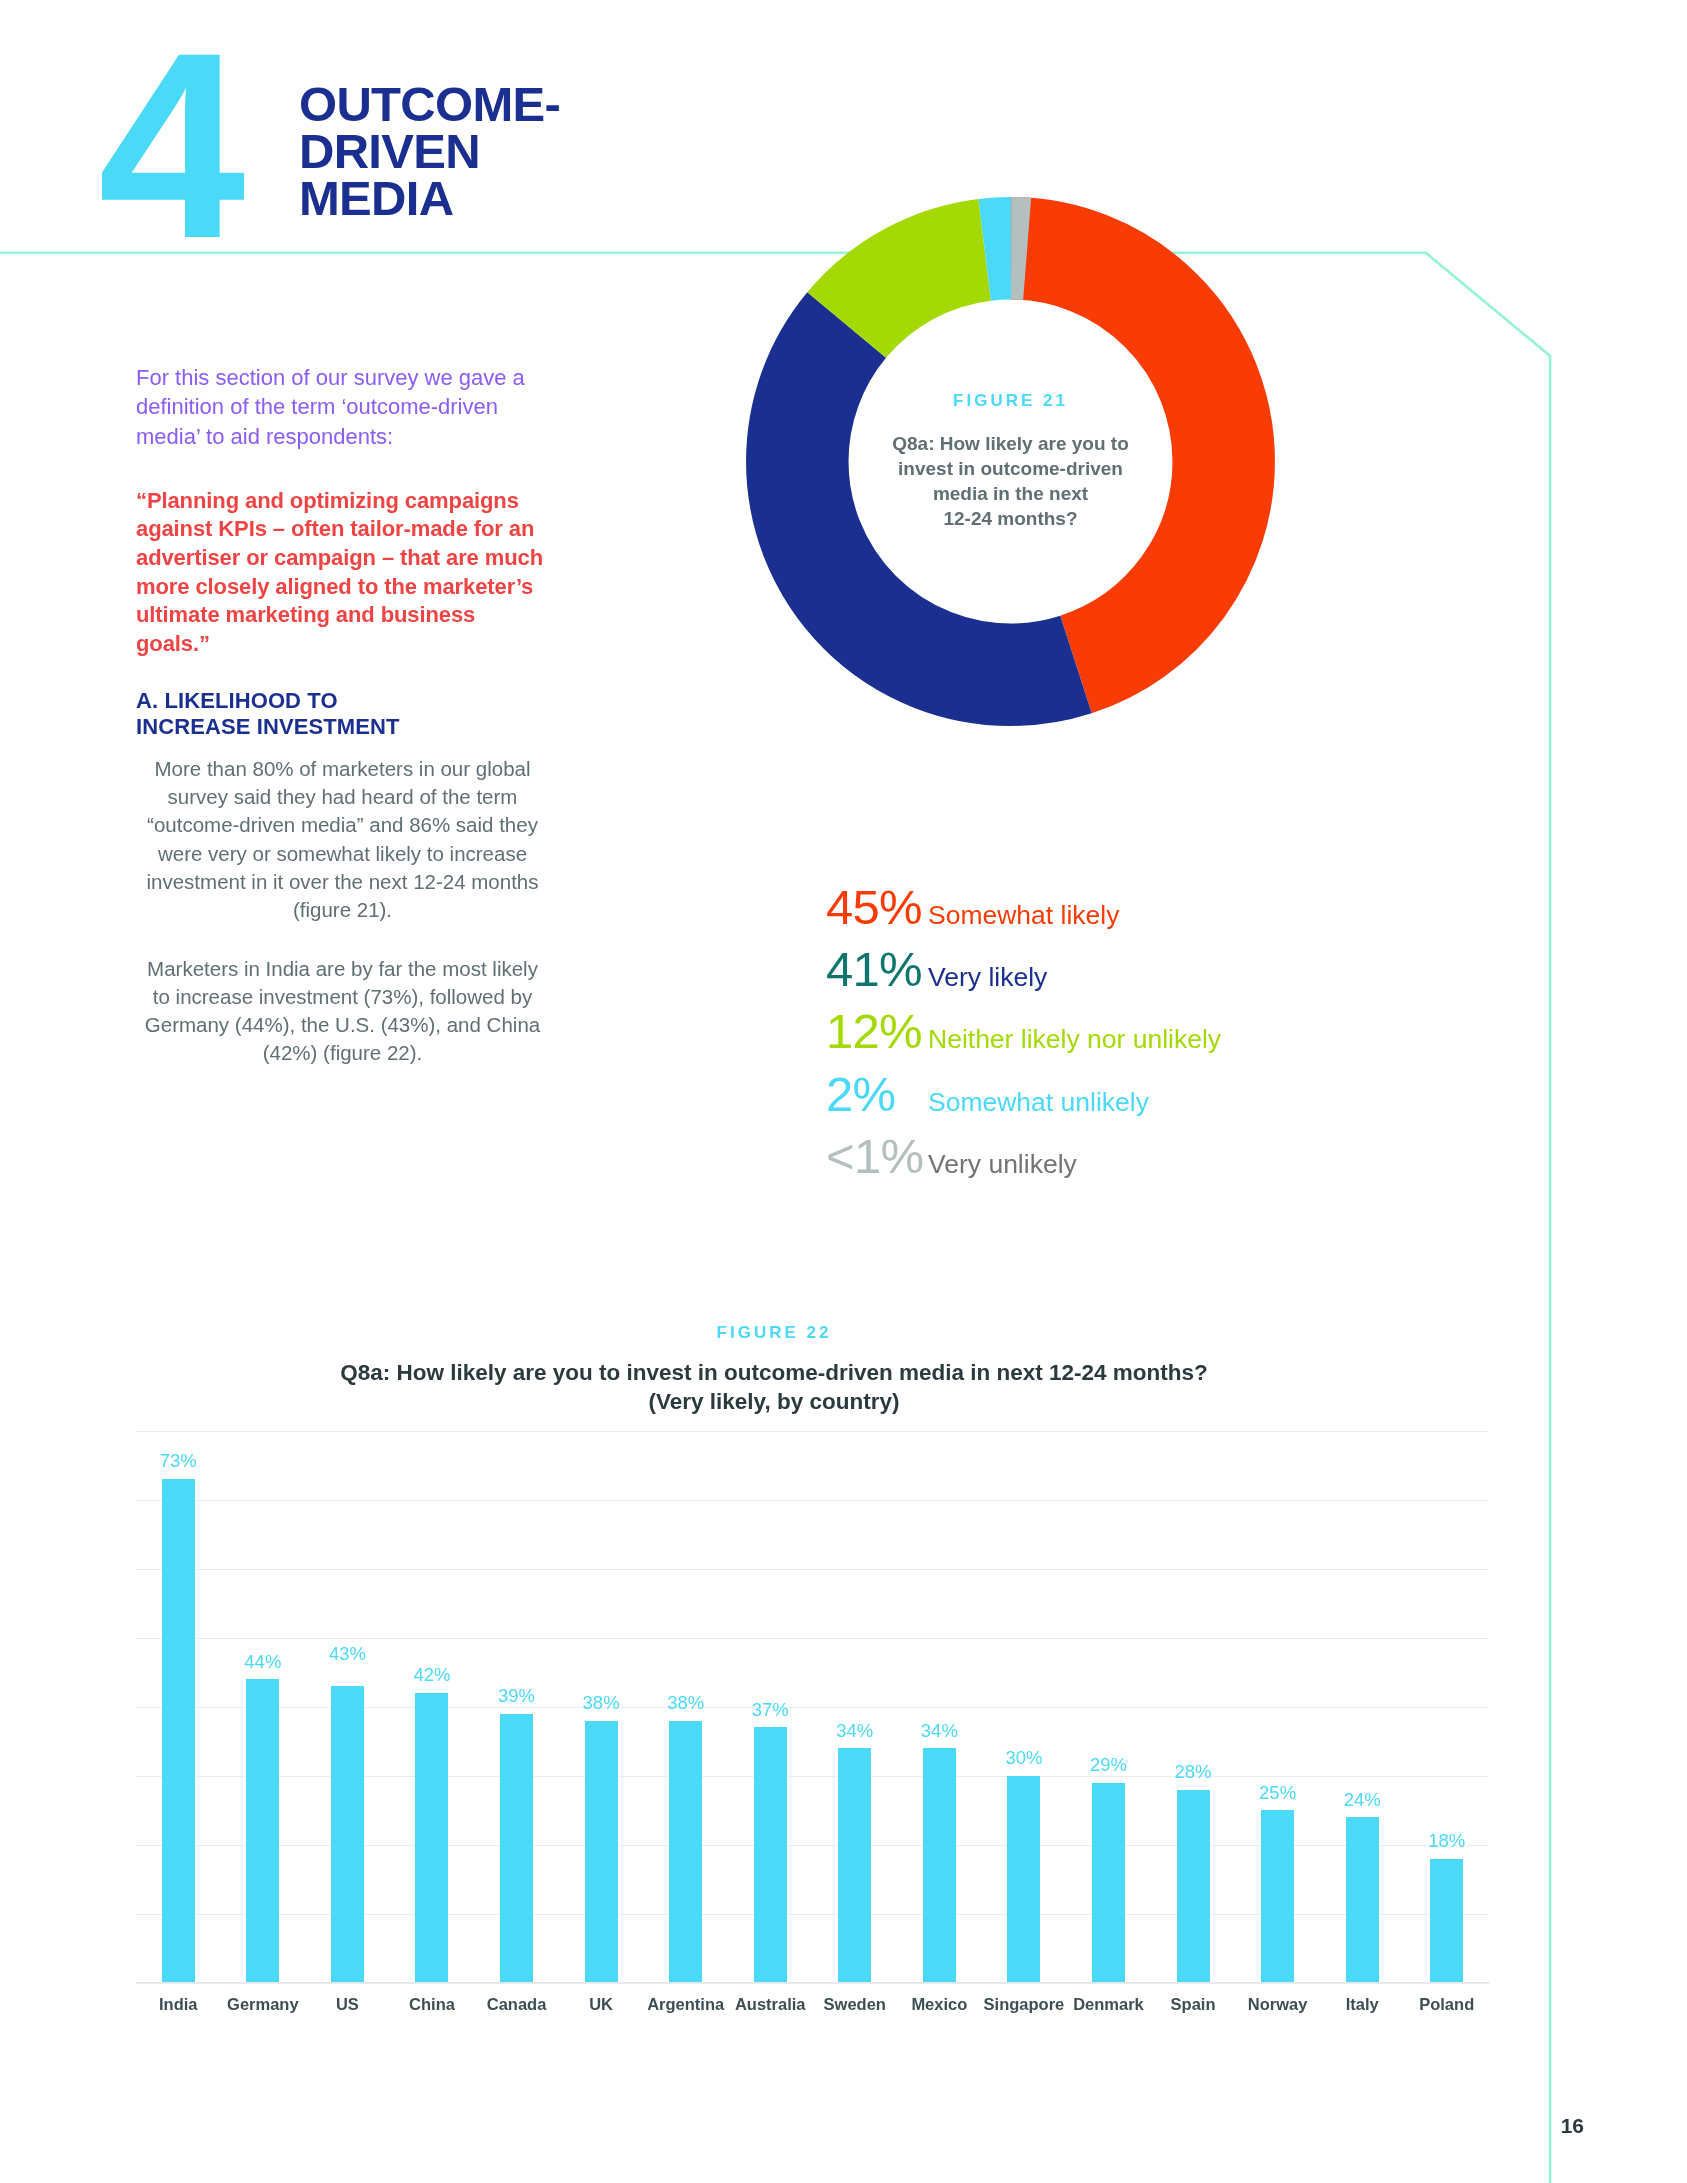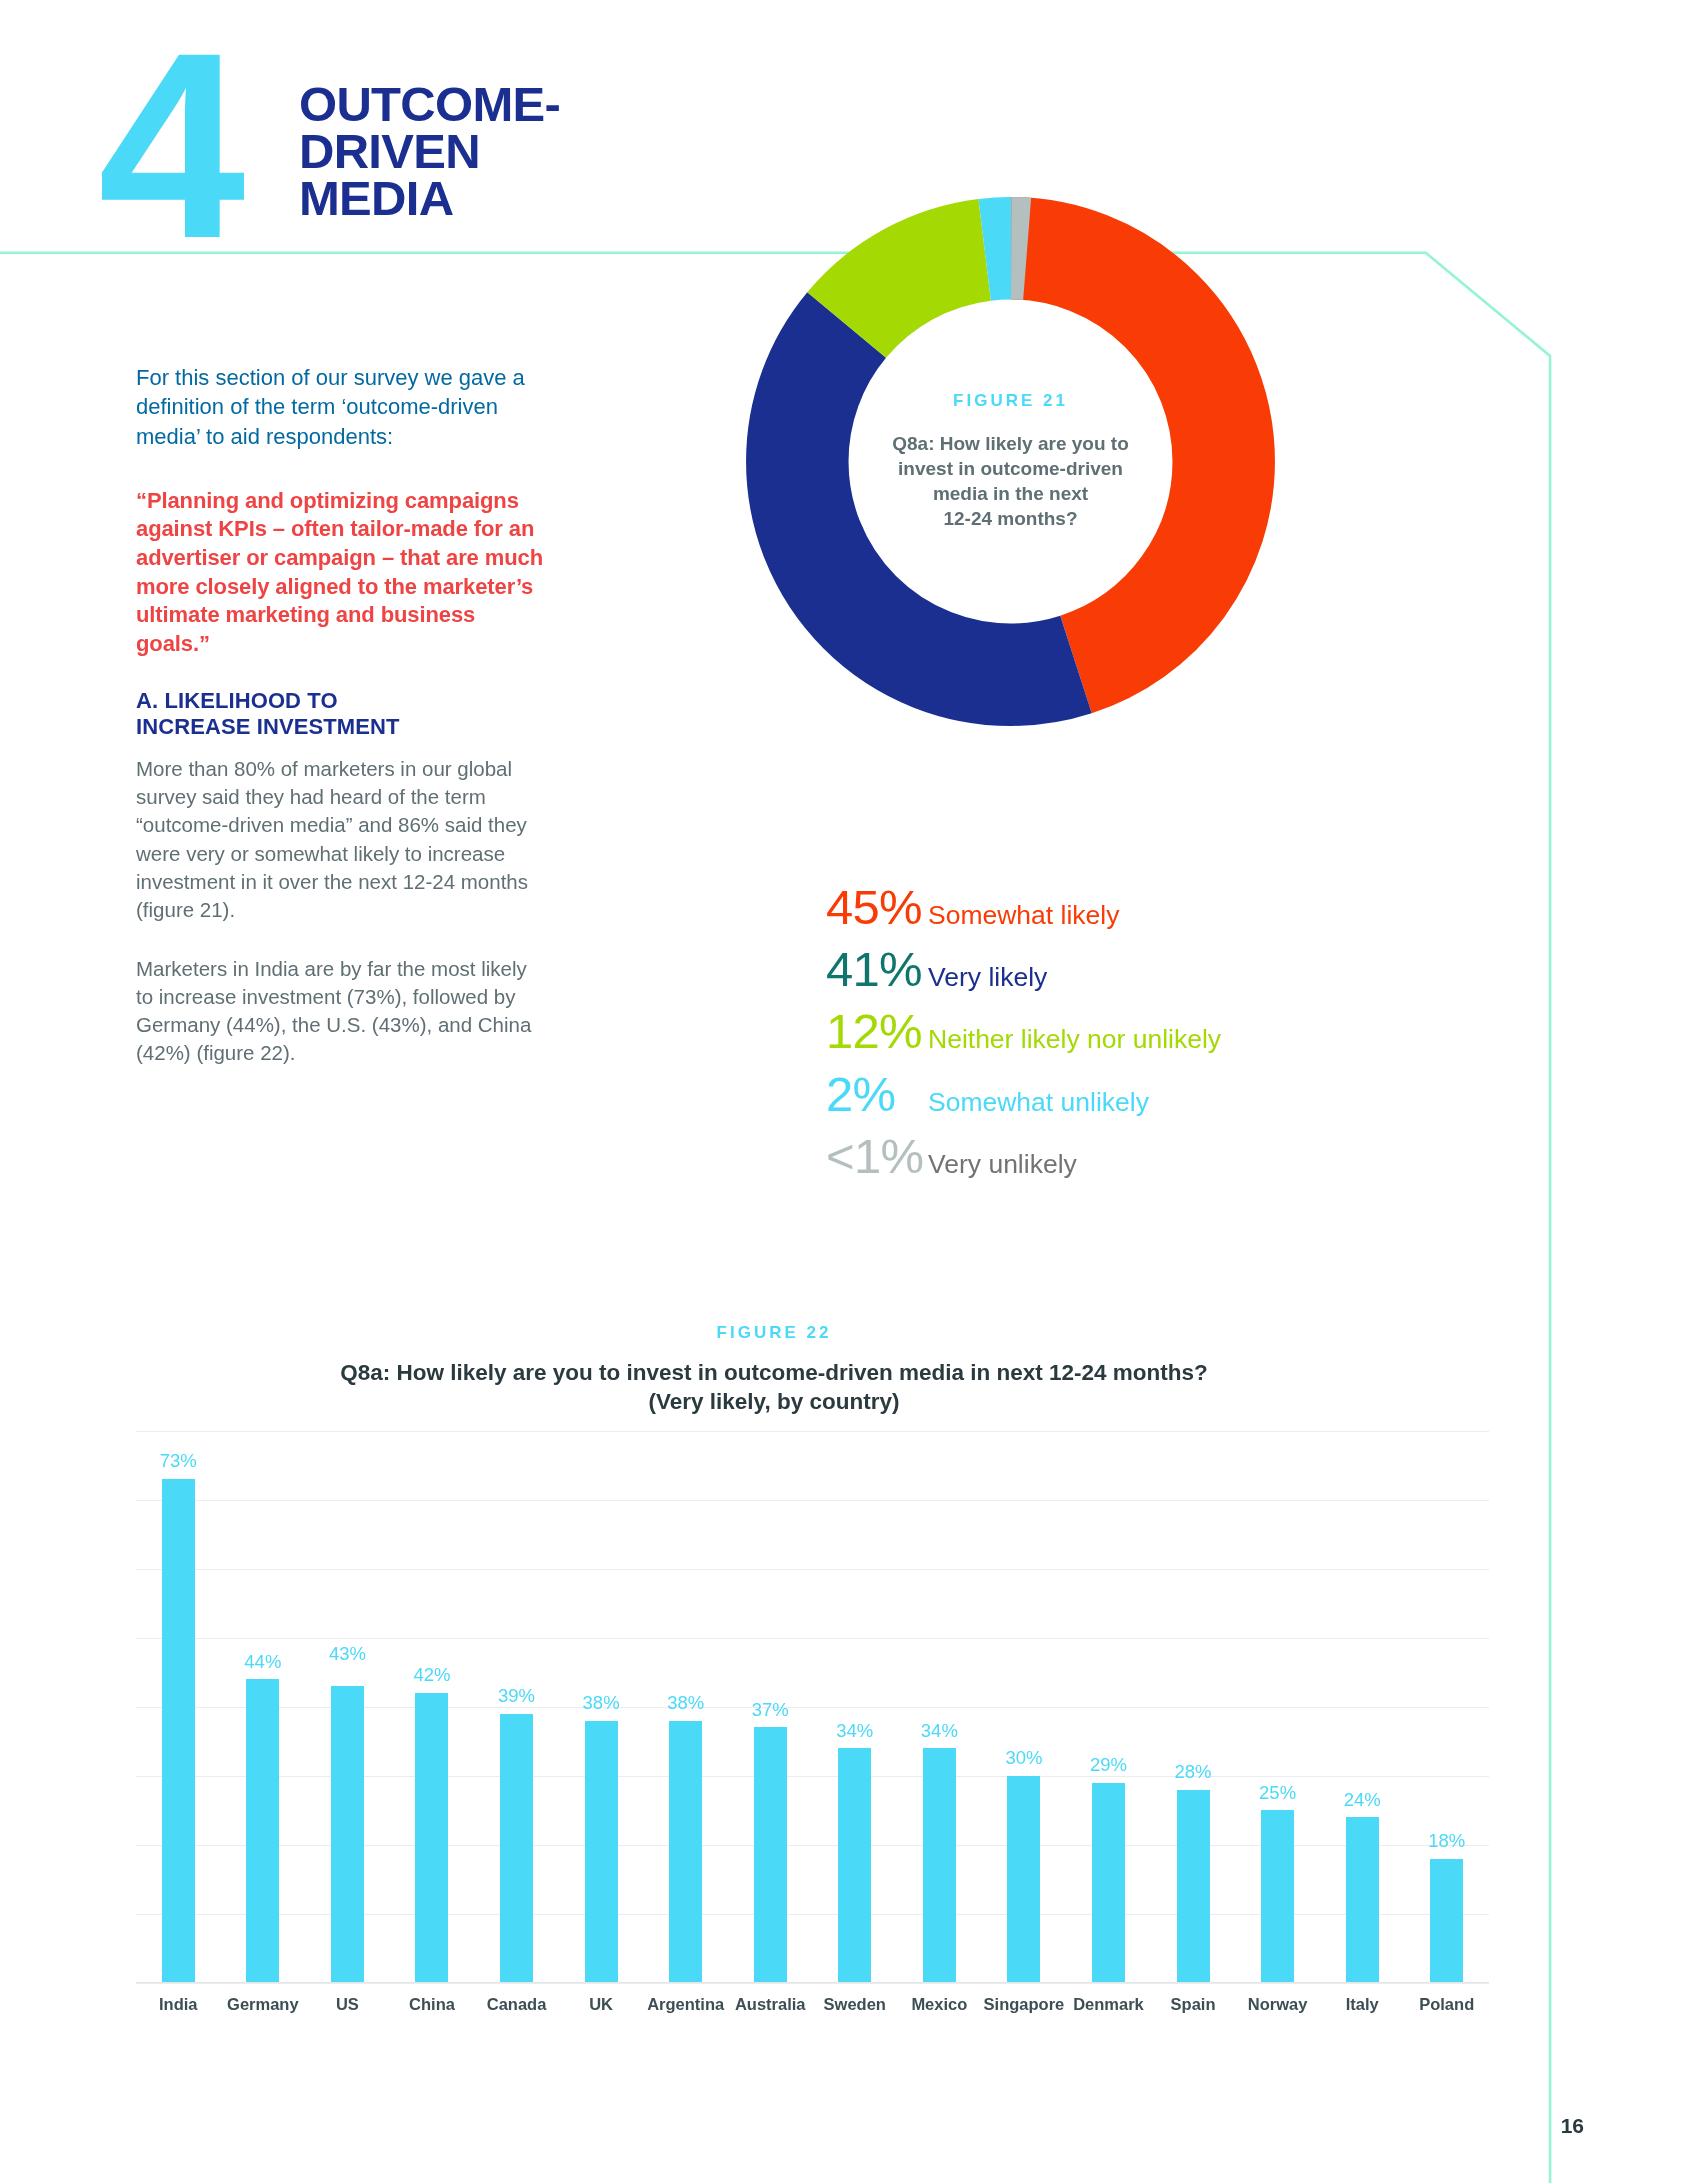--- a/index.html
+++ b/index.html
@@ -53,21 +53,21 @@
   
   .left-col {
     position: absolute;
     left: 136px;
     top: 363px;
     width: 413px;
   }
   .intro-text {
     font-size: 22px;
     line-height: 1.33;
-    color: #0369a1;
+    color: #8b5cf6;
     font-weight: 400;
     margin: 0 0 36px 0;
   }
   .pull-quote {
     font-size: 22px;
     line-height: 1.30;
     color: #ef4444;
     font-weight: 700;
     margin: 0 0 30px 0;
     letter-spacing: -0.1px;
@@ -80,20 +80,21 @@
     margin: 0 0 14.6px 0;
     letter-spacing: 0.1px;
   }
   .subhead span { display: block; }
   .body-text {
     font-size: 20.5px;
     line-height: 1.38;
     color: #5f6f73;
     margin: 0 0 30px 0;
     font-weight: 400;
+    text-align: center;
   }
   .body-text:last-child { margin-bottom: 0; }
 
   
   .donut-wrap {
     position: absolute;
     left: 713px;
     top: 164px;
     width: 595px;
     height: 595px;

